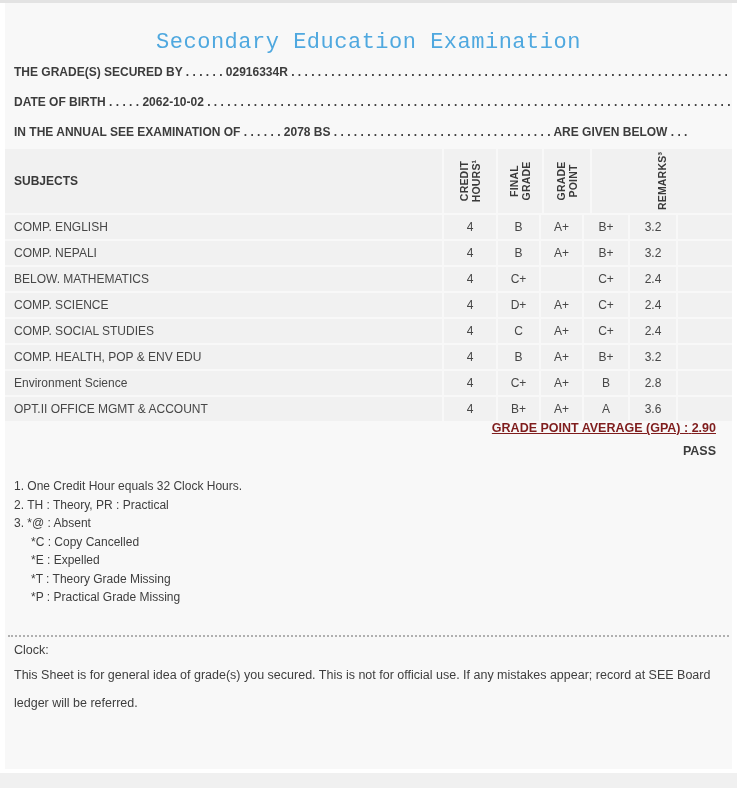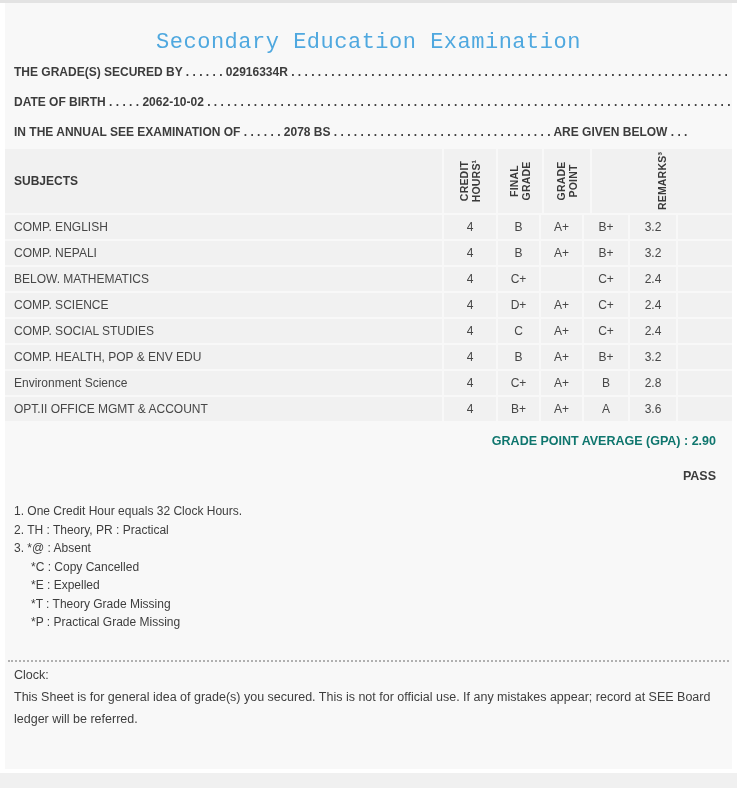--- a/index.html
+++ b/index.html
@@ -50,29 +50,29 @@
     height:36px;background:#f1f1f1;display:flex;align-items:center;justify-content:center;
     text-align:center;font-size:10.5px;font-weight:bold;line-height:13px;white-space:pre;color:#3a3a3a;
   }
   .og-sub{flex:1;display:flex;margin-top:2px;}
   .og-sub .cell{width:41px;height:auto;display:flex;align-items:center;justify-content:center;
     font-size:11.5px;font-weight:bold;color:#3a3a3a;}
   .og-sub .cell + .cell{margin-left:2px;}
   .grow{height:24px;margin-top:2px;}
   .grow .cell{height:24px;font-size:12px;color:#474747;}
   
-  .gpa{margin-top:13px;text-align:right;padding-right:16px;font-size:12.5px;font-weight:bold;color:#0f766e;}
-  .result{margin-top:21px;text-align:right;padding-right:16px;font-size:12.5px;font-weight:bold;color:#3c3c3c;}
+  .gpa{text-align:right;padding-right:16px;font-size:12.5px;font-weight:bold;color:#7f1d1d;text-decoration:underline;}
+  .result{margin-top:9px;text-align:right;padding-right:16px;font-size:12.5px;font-weight:bold;color:#3c3c3c;}
   
   .footnotes{margin-top:19px;padding-left:9px;font-size:12px;line-height:18.5px;color:#3e3e3e;}
   .footnote.sub{padding-left:17px;}
   
   .dotted{border-top:2px dotted #b0b0b0;margin:28px 3px 0 3px;height:0;}
   .note-label{margin-top:5px;padding:0 9px;font-size:12.5px;color:#3e3e3e;line-height:16px;}
-  .note-text{margin-top:3px;padding:0 9px;font-size:12.5px;line-height:22px;color:#3e3e3e;}
+  .note-text{margin-top:3px;padding:0 9px;font-size:12.5px;line-height:28px;color:#3e3e3e;}
   
   .gap{height:4px;background:#ffffff;}
   .strip{height:15px;background:#f0f0f0;}
 </style>
 </head>
 <body>
 
 <div class="top-line"></div>
 
 <div class="sheet">

